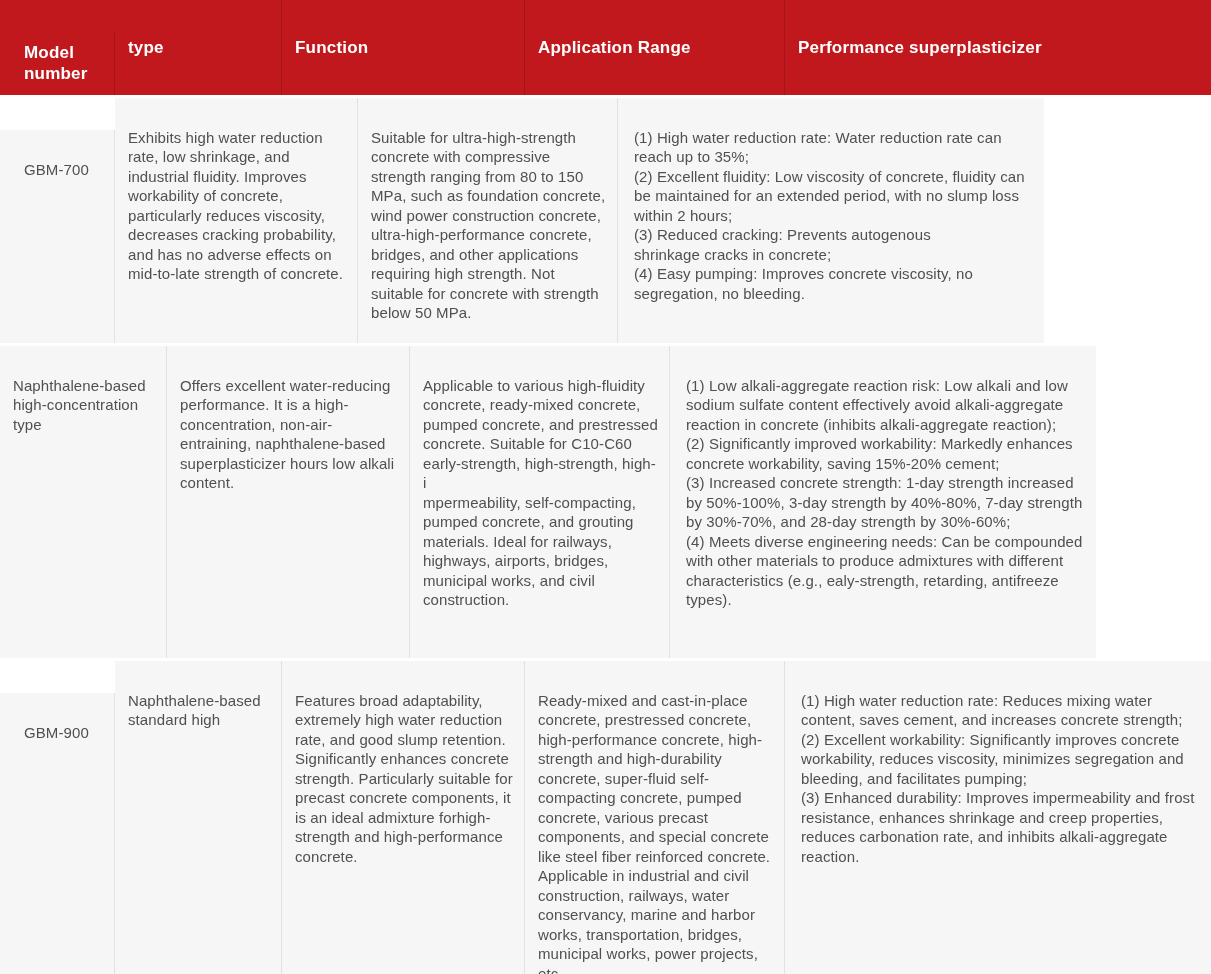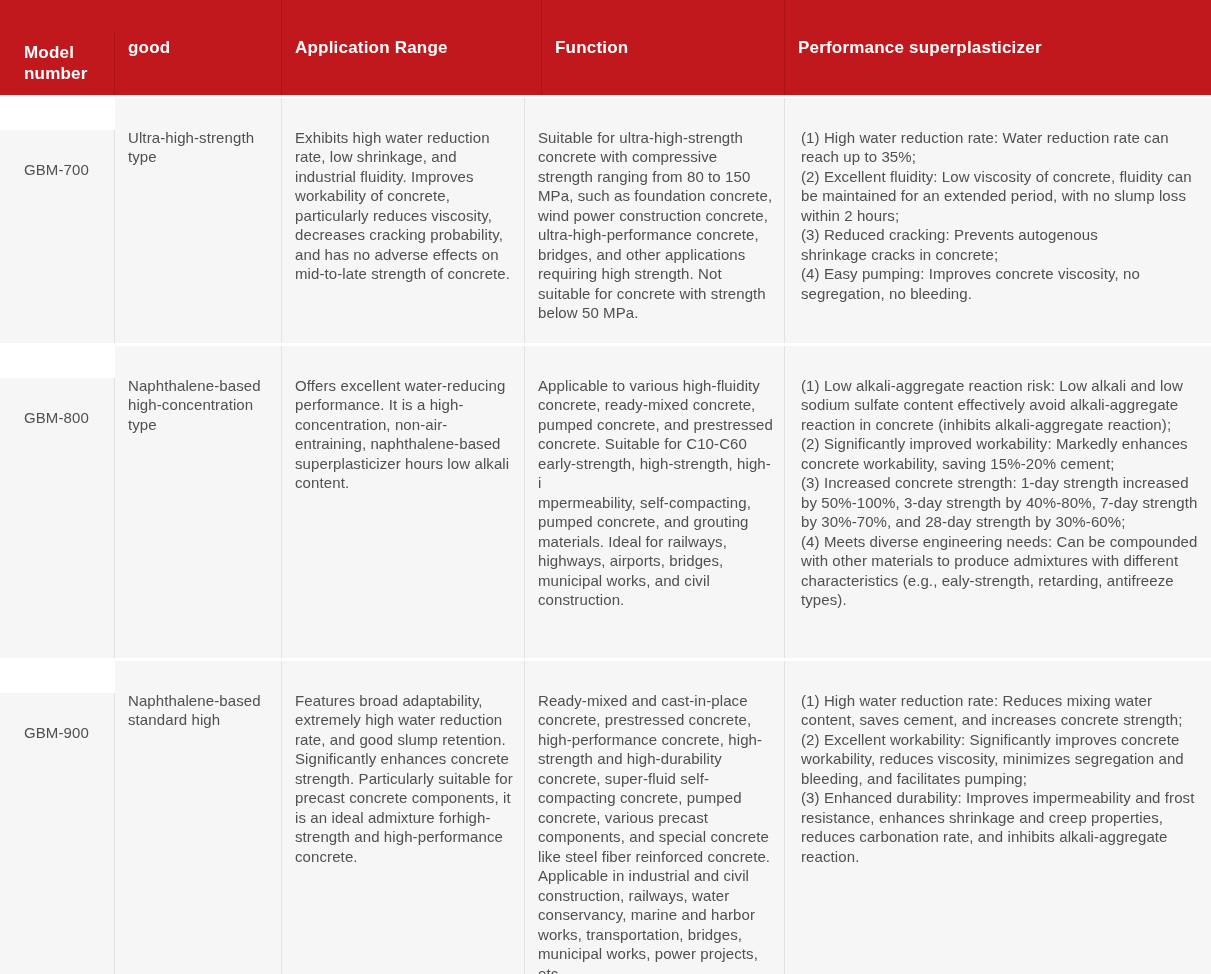--- a/index.html
+++ b/index.html
@@ -69,40 +69,38 @@
   .row-stub { min-height: 22px; margin-bottom: 0; }
   .row-stub .bcell { padding: 0; min-height: 22px; }
 </style>
 </head>
 <body>
 
 <div class="table-wrap">
 
   <div class="trow thead">
     <div class="hcell col-model">Model number</div>
-    <div class="hcell col-type">good</div>
+    <div class="hcell col-type">type</div>
+    <div class="hcell col-function">Function</div>
     <div class="hcell col-application">Application Range</div>
-    <div class="hcell col-function">Function</div>
     <div class="hcell col-performance">Performance superplasticizer</div>
   </div>
 
   <div class="trow tbody-row row-1">
     <div class="bcell col-model">GBM-700</div>
-    <div class="bcell col-type">Ultra-high-strength type</div>
     <div class="bcell col-function">Exhibits high water reduction rate, low shrinkage, and industrial fluidity. Improves workability of concrete, particularly reduces viscosity, decreases cracking probability, and has no adverse effects on mid-to-late strength of concrete.</div>
     <div class="bcell col-application">Suitable for ultra-high-strength concrete with compressive strength ranging from 80 to 150 MPa, such as foundation concrete, wind power construction concrete, ultra-high-performance concrete, bridges, and other applications requiring high strength. Not suitable for concrete with strength below 50 MPa.</div>
     <div class="bcell col-performance">(1) High water reduction rate: Water reduction rate can reach up to 35%;
 (2) Excellent fluidity: Low viscosity of concrete, fluidity can be maintained for an extended period, with no slump loss within 2 hours;
 (3) Reduced cracking: Prevents autogenous
 shrinkage cracks in concrete;
 (4) Easy pumping: Improves concrete viscosity, no segregation, no bleeding.</div>
   </div>
 
   <div class="trow tbody-row row-2">
-    <div class="bcell col-model">GBM-800</div>
     <div class="bcell col-type">Naphthalene-based high-concentration type</div>
     <div class="bcell col-function">Offers excellent water-reducing performance. It is a high-concentration, non-air-entraining, naphthalene-based superplasticizer hours low alkali content.</div>
     <div class="bcell col-application">Applicable to various high-fluidity concrete, ready-mixed concrete, pumped concrete, and prestressed concrete. Suitable for C10-C60 early-strength, high-strength, high-i
 mpermeability, self-compacting, pumped concrete, and grouting materials. Ideal for railways, highways, airports, bridges, municipal works, and civil construction.</div>
     <div class="bcell col-performance">(1) Low alkali-aggregate reaction risk: Low alkali and low sodium sulfate content effectively avoid alkali-aggregate reaction in concrete (inhibits alkali-aggregate reaction);
 (2) Significantly improved workability: Markedly enhances concrete workability, saving 15%-20% cement;
 (3) Increased concrete strength: 1-day strength increased by 50%-100%, 3-day strength by 40%-80%, 7-day strength by 30%-70%, and 28-day strength by 30%-60%;
 (4) Meets diverse engineering needs: Can be compounded with other materials to produce admixtures with different characteristics (e.g., ealy-strength, retarding, antifreeze types).</div>
   </div>
 

